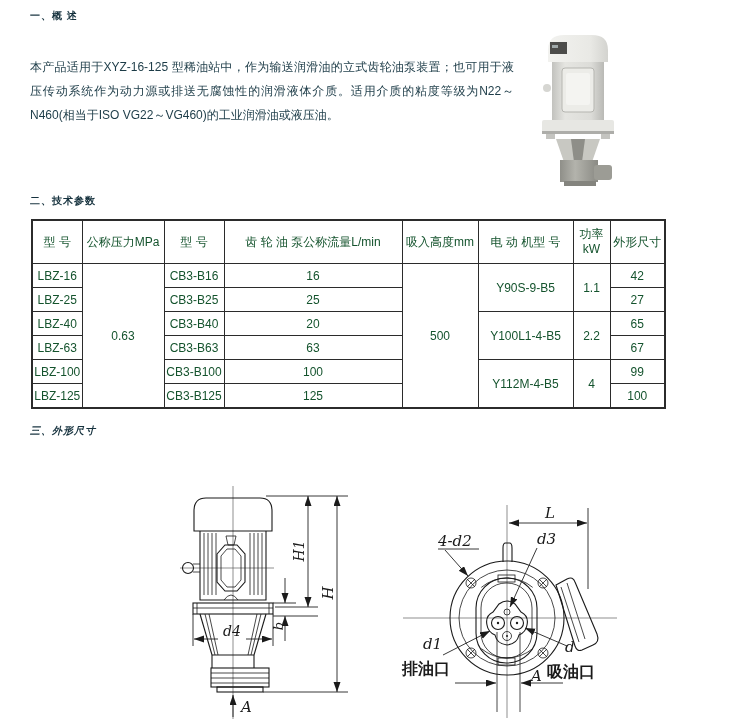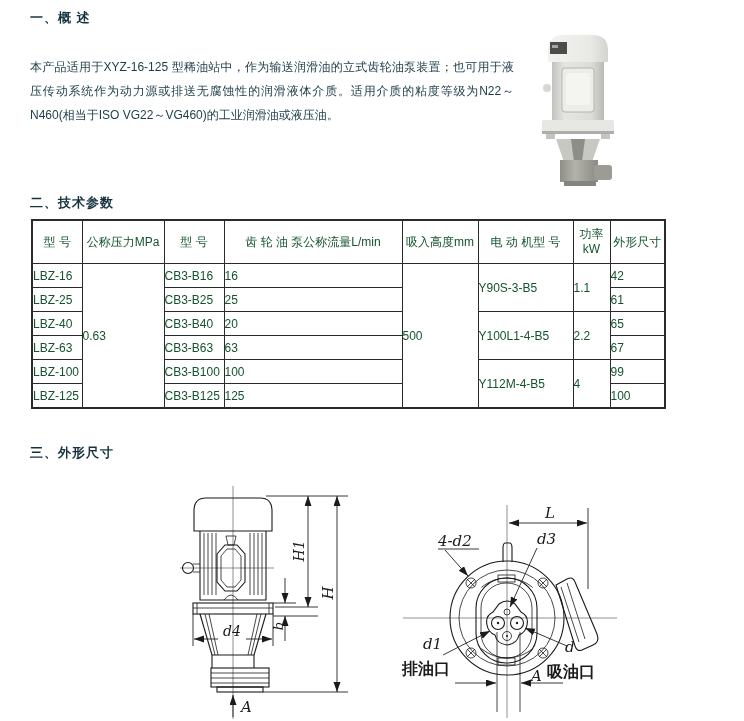--- a/index.html
+++ b/index.html
@@ -1,27 +1,27 @@
 <!DOCTYPE html>
 <html><head>
 <meta charset="utf-8">
 <style>
   html,body{margin:0;padding:0;background:#fff;}
   #page{position:relative;width:744px;height:721px;background:#ffffff;overflow:hidden;
         font-family:"Liberation Sans","DejaVu Sans",sans-serif;color:#1c3b47;}
-  .sec-heading{position:absolute;font-size:13px;font-weight:bold;letter-spacing:1px;color:#16323e;}
+  .sec-heading{position:absolute;font-size:10px;font-weight:bold;letter-spacing:1px;color:#16323e;}
   #overview-text{position:absolute;left:30px;top:55px;width:484px;font-size:12px;
         line-height:24px;text-align:justify;color:#1c3b47;}
   
   #spec-table{position:absolute;left:31px;top:219px;width:633px;border-collapse:collapse;
         table-layout:fixed;font-size:12px;color:#14532d;}
   #spec-table,#spec-table th,#spec-table td{border:1px solid #2b2b2b;}
   #spec-table{border:2px solid #2b2b2b;}
   #spec-table th{font-weight:normal;height:42px;text-align:center;padding:0;}
-  #spec-table td{height:23px;padding:0;}
+  #spec-table td{height:23px;text-align:center;padding:0;}
   th.two-line{white-space:pre-line;line-height:1.25;}
   svg text{font-family:"DejaVu Serif","Liberation Serif",serif;}
   svg .cjk{font-family:"Liberation Sans","DejaVu Sans",sans-serif;font-weight:bold;}
   .obj{stroke:#1a1a1a;fill:none;stroke-width:1.1;}
   .thin{stroke:#1a1a1a;fill:none;stroke-width:0.8;}
   .cl{stroke:#606060;fill:none;stroke-width:0.7;}
   .dim{stroke:#222;fill:none;stroke-width:0.9;}
 </style>
 </head>
 <body>
@@ -92,29 +92,29 @@
       <th class="two-line">功率
 kW</th>
       <th>外形尺寸</th>
     </tr>
     <tr>
       <td>LBZ-16</td>
       <td rowspan="6">0.63</td>
       <td>CB3-B16</td>
       <td>16</td>
       <td rowspan="6">500</td>
-      <td rowspan="2">Y90S-3-B5</td>
+      <td rowspan="2">Y90S-9-B5</td>
       <td rowspan="2">1.1</td>
       <td>42</td>
     </tr>
     <tr>
       <td>LBZ-25</td>
       <td>CB3-B25</td>
       <td>25</td>
-      <td>61</td>
+      <td>27</td>
     </tr>
     <tr>
       <td>LBZ-40</td>
       <td>CB3-B40</td>
       <td>20</td>
       <td rowspan="2">Y100L1-4-B5</td>
       <td rowspan="2">2.2</td>
       <td>65</td>
     </tr>
     <tr>
@@ -133,21 +133,21 @@
     </tr>
     <tr>
       <td>LBZ-125</td>
       <td>CB3-B125</td>
       <td>125</td>
       <td>100</td>
     </tr>
   </tbody>
     </table>
 
-  <div class="sec-heading" style="left:30px;top:444px;">三、外形尺寸</div>
+  <div class="sec-heading" style="left:30px;top:424px;font-style:italic;">三、外形尺寸</div>
 
   <svg style="position:absolute;left:148px;top:483px;" width="212" height="238" viewBox="0 0 212 238">
     <defs>
       <marker id="arrF" markerUnits="userSpaceOnUse" markerWidth="11" markerHeight="8" refX="10" refY="3.5" orient="auto">
           <path d="M0,0 L10,3.5 L0,7 Z" fill="#1a1a1a"></path>
         </marker>
       <marker id="arrFs" markerUnits="userSpaceOnUse" markerWidth="11" markerHeight="8" refX="10" refY="3.5" orient="auto-start-reverse">
           <path d="M0,0 L10,3.5 L0,7 Z" fill="#1a1a1a"></path>
         </marker>
     </defs>

